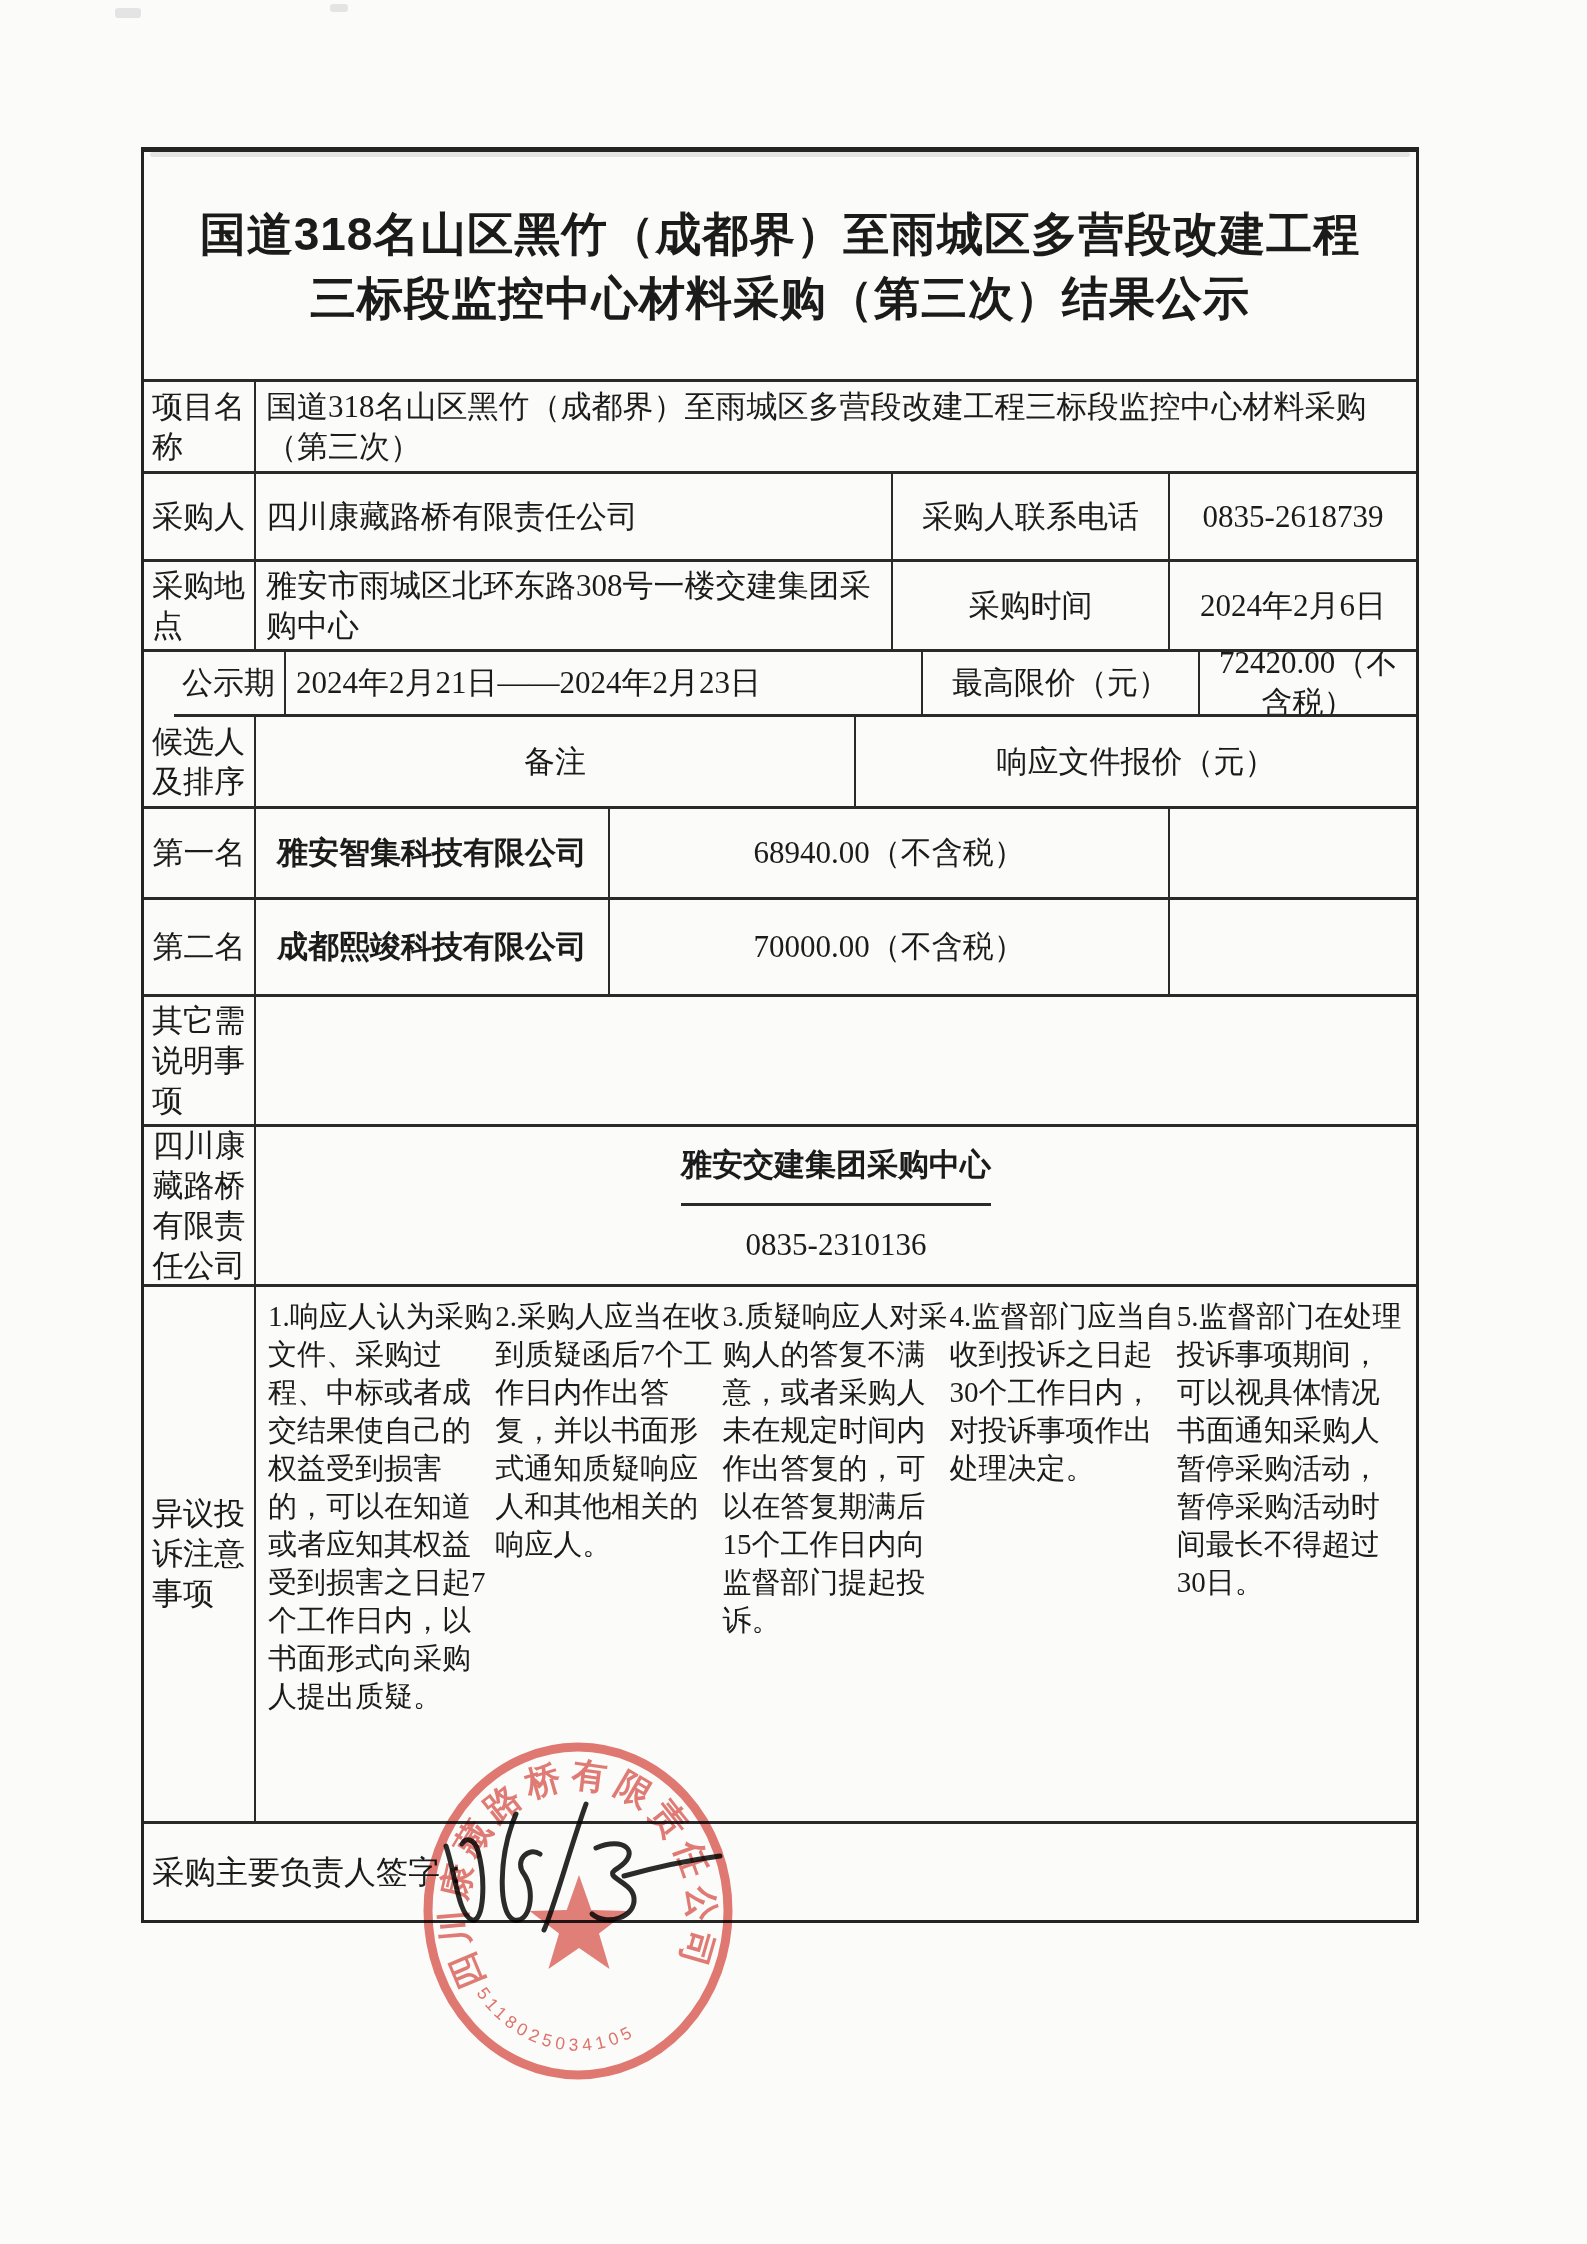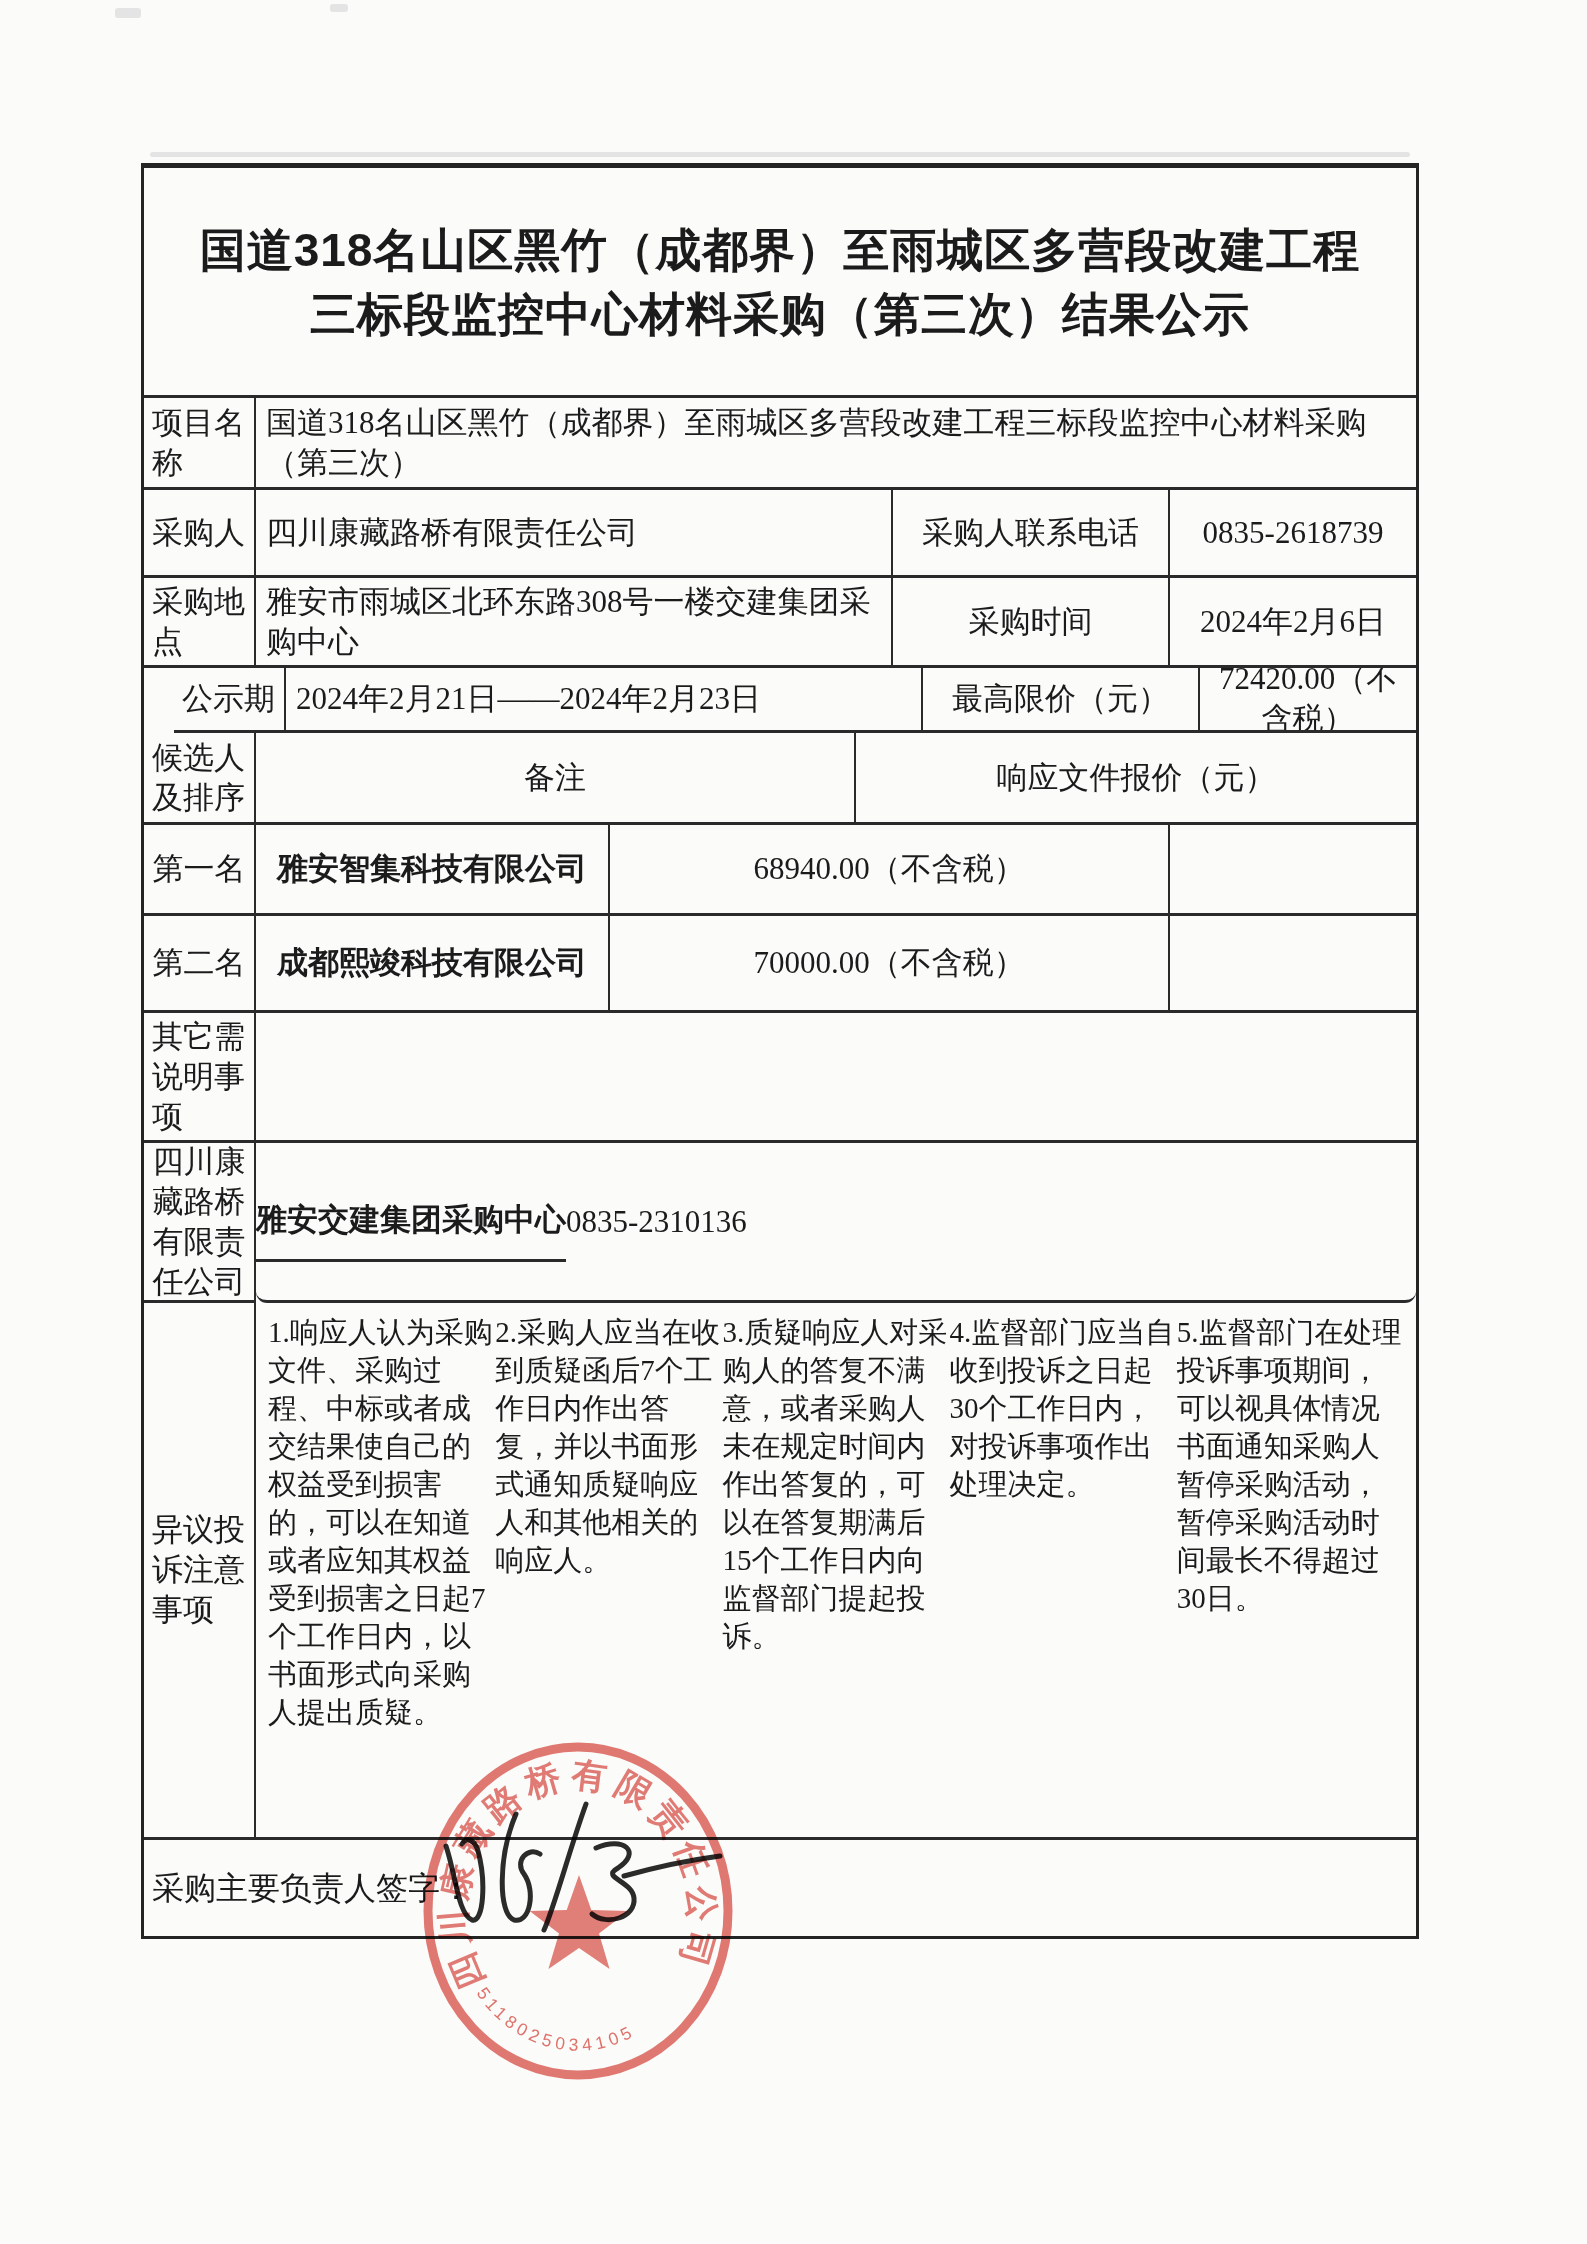--- a/index.html
+++ b/index.html
@@ -6,21 +6,21 @@
   .page{
     position:relative;
     width:1587px;height:2244px;
     background:#fbfbfa;
     font-family:"Liberation Serif", serif;
     color:#1b1b1b;
     overflow:hidden;
   }
   .tbl{
     position:absolute;
-    left:141px;top:163px;
+    left:141px;top:147px;
     width:1278px;
     border:3px solid #242424;
     border-top-width:5px;
     box-sizing:border-box;
     background:transparent;
   }
   .row{display:flex;box-sizing:border-box;}
   .cell{
     box-sizing:border-box;
     border-right:2px solid #2a2a2a;
@@ -61,21 +61,21 @@
   .r-purchaser{height:88px;}
   .r-location{height:90px;}
   .r-publicity{height:65px;padding-left:30px;}
   .r-candhead{height:92px;}
   .r-cand1{height:91px;}
   .r-cand2{height:97px;}
   .r-other{height:130px;}
   .r-super{height:160px;}
   .r-objection{height:537px;}
   .r-sign{height:96px;}
-  .stack{flex:1 1 auto;display:flex;padding:0;border-bottom:3px solid #2a2a2a;border-right:none;border-radius:11px;}
+  .stack{flex:1 1 auto;display:flex;flex-direction:column;padding:0;border-bottom:3px solid #2a2a2a;border-right:none;}
   .stack .sub{
     box-sizing:border-box;height:80px;display:flex;align-items:center;justify-content:center;
     font-size:31px;
   }
   .stack .sub:first-child{border-bottom:3px solid #2a2a2a;}
   .objection-text{
     flex:1;flex-direction:row;justify-content:center;align-items:flex-start;
     font-size:29px;line-height:38px;padding:10px 12px;
   }
   .objection-text div{width:100%;}

